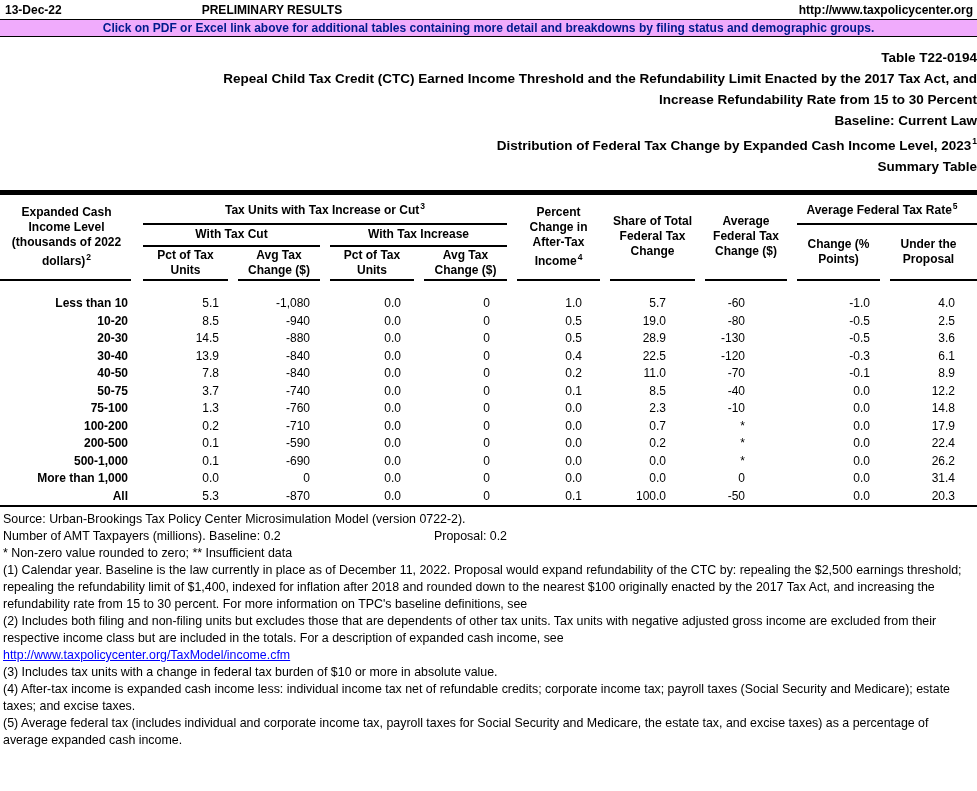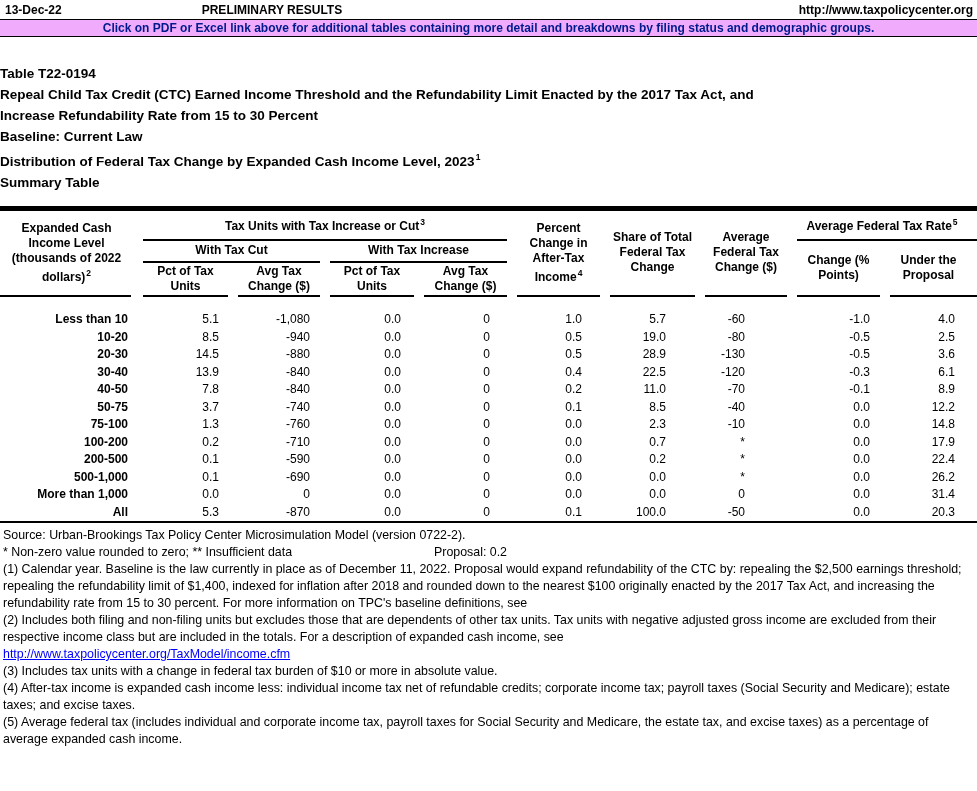--- a/index.html
+++ b/index.html
@@ -22,21 +22,21 @@
 
   .banner {
     height: 18px; line-height: 16px;
     background: #f0abfc;
     border-top: 1px solid #000; border-bottom: 1px solid #000;
     text-align: center; font-size: 12px; font-weight: bold;
     color: #001A8C;
   }
 
   
-  .titles { text-align: left; padding-top: 26px; }
+  .titles { text-align: right; padding-top: 10px; }
   .titles div { font-size: 13.5px; font-weight: bold; line-height: 21px; }
   sup { font-size: 8.5px; font-weight: bold; margin-left: 1px; }
 
   
   .thickbar { height: 5px; background: #000; margin-top: 13px; }
   table.main {
     width: 977px; table-layout: fixed; border-collapse: collapse;
     border-bottom: 2px solid #000;
   }
   th {
@@ -314,20 +314,21 @@
         <td>-50</td>
         <td>0.0</td>
         <td>20.3</td>
       </tr>
     </tbody>
 </table>
 
 <div class="footer">
   <div class="fline">Source: Urban-Brookings Tax Policy Center Microsimulation Model (version 0722-2).</div>
   <div class="fline amt">
+    <span>Number of AMT Taxpayers (millions).  Baseline: 0.2</span>
     <span class="proposal">Proposal: 0.2</span>
   </div>
   <div class="fline">* Non-zero value rounded to zero; ** Insufficient data</div>
   <div id="footnotes">
       <div class="note">(1) Calendar year. Baseline is the law currently in place as of December 11, 2022. Proposal would expand refundability of the CTC by: repealing the $2,500 earnings threshold; repealing the refundability limit of $1,400, indexed for inflation after 2018 and rounded down to the nearest $100 originally enacted by the 2017 Tax Act, and increasing the refundability rate from 15 to 30 percent. For more information on TPC's baseline definitions, see</div>
       <div class="note">(2) Includes both filing and non-filing units but excludes those that are dependents of other tax units. Tax units with negative adjusted gross income are excluded from their respective income class but are included in the totals. For a description of expanded cash income, see</div>
       <div class="note link">http://www.taxpolicycenter.org/TaxModel/income.cfm</div>
       <div class="note">(3) Includes tax units with a change in federal tax burden of $10 or more in absolute value.</div>
       <div class="note">(4) After-tax income is expanded cash income less: individual income tax net of refundable credits; corporate income tax; payroll taxes (Social Security and Medicare); estate taxes; and excise taxes.</div>
       <div class="note">(5) Average federal tax (includes individual and corporate income tax, payroll taxes for Social Security and Medicare, the estate tax, and excise taxes) as a percentage of average expanded cash income.</div>

